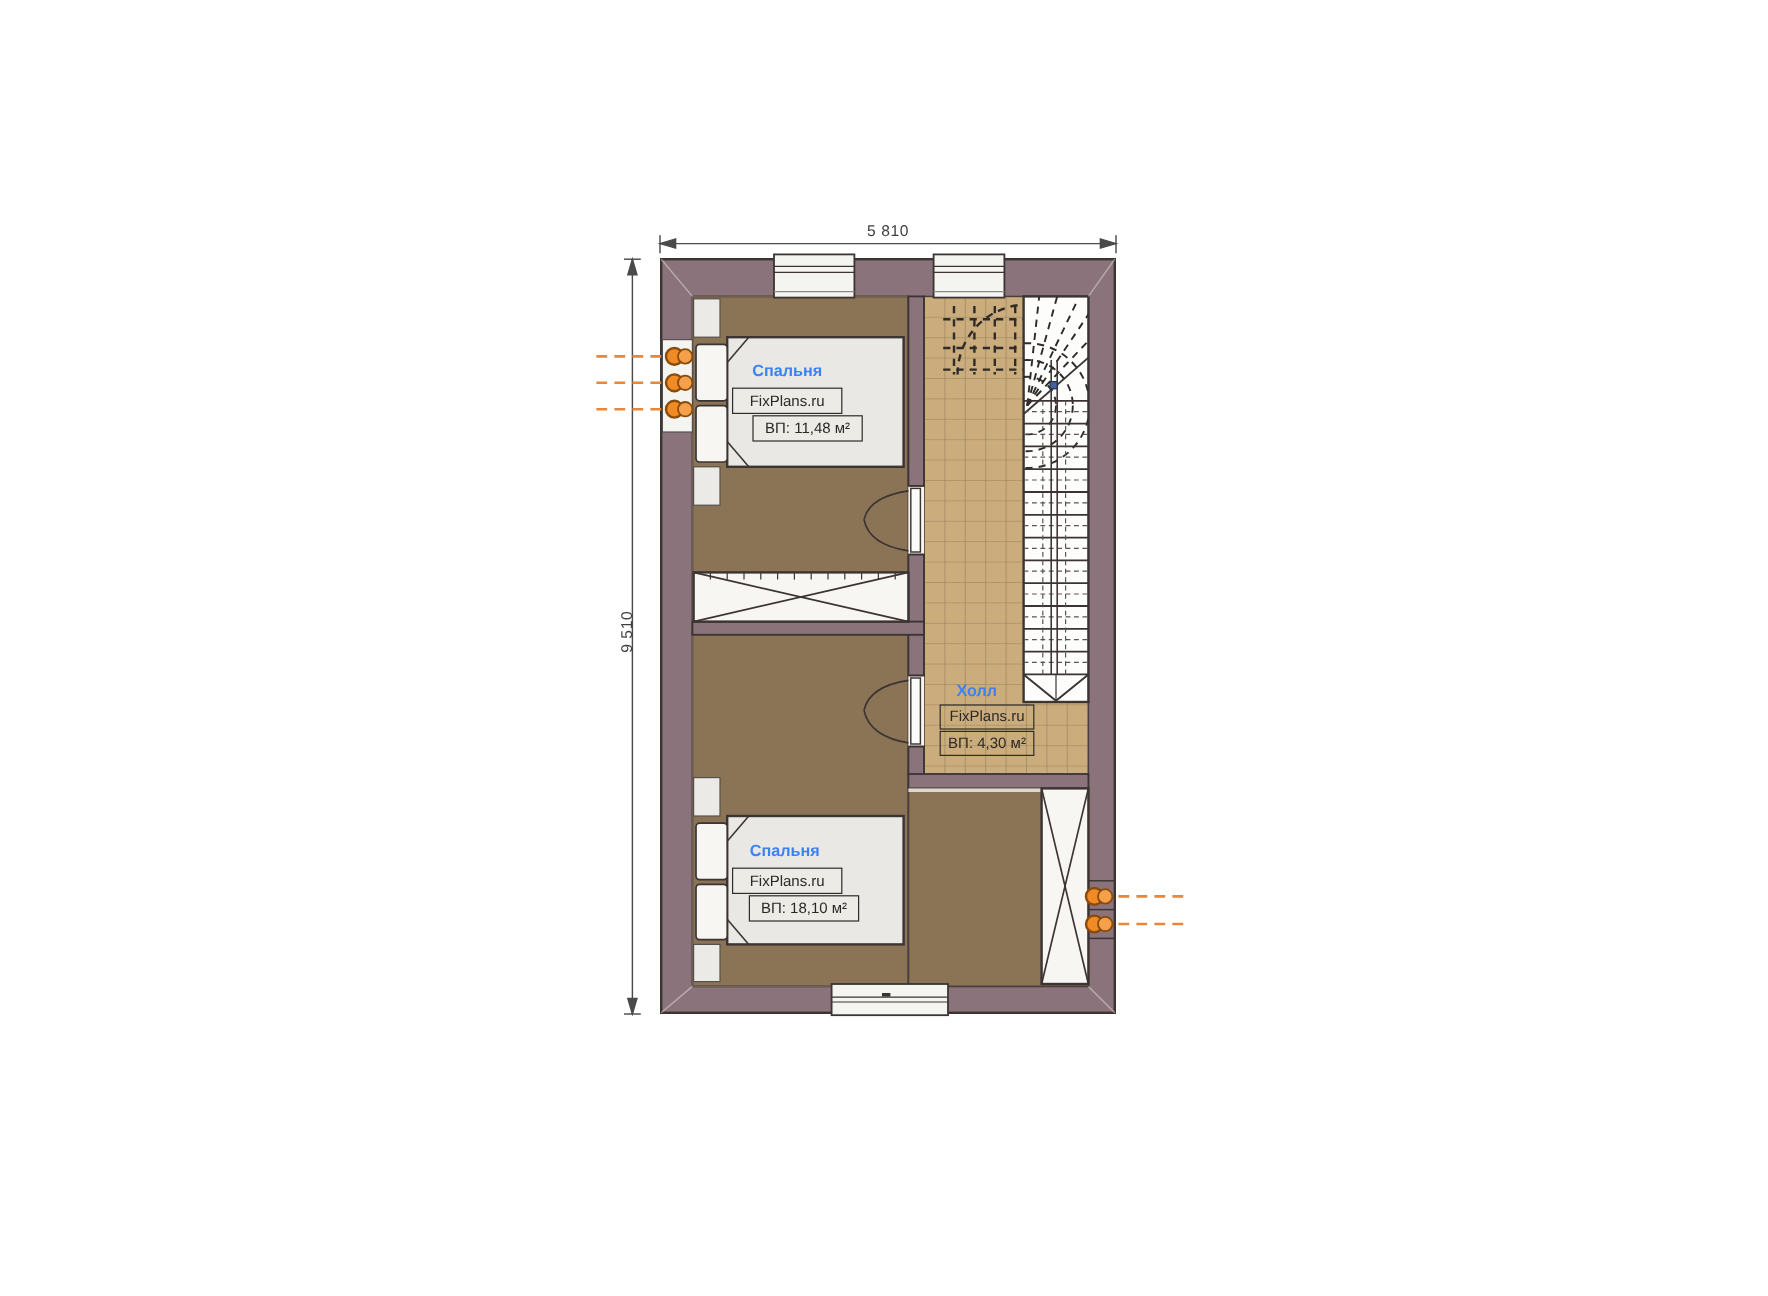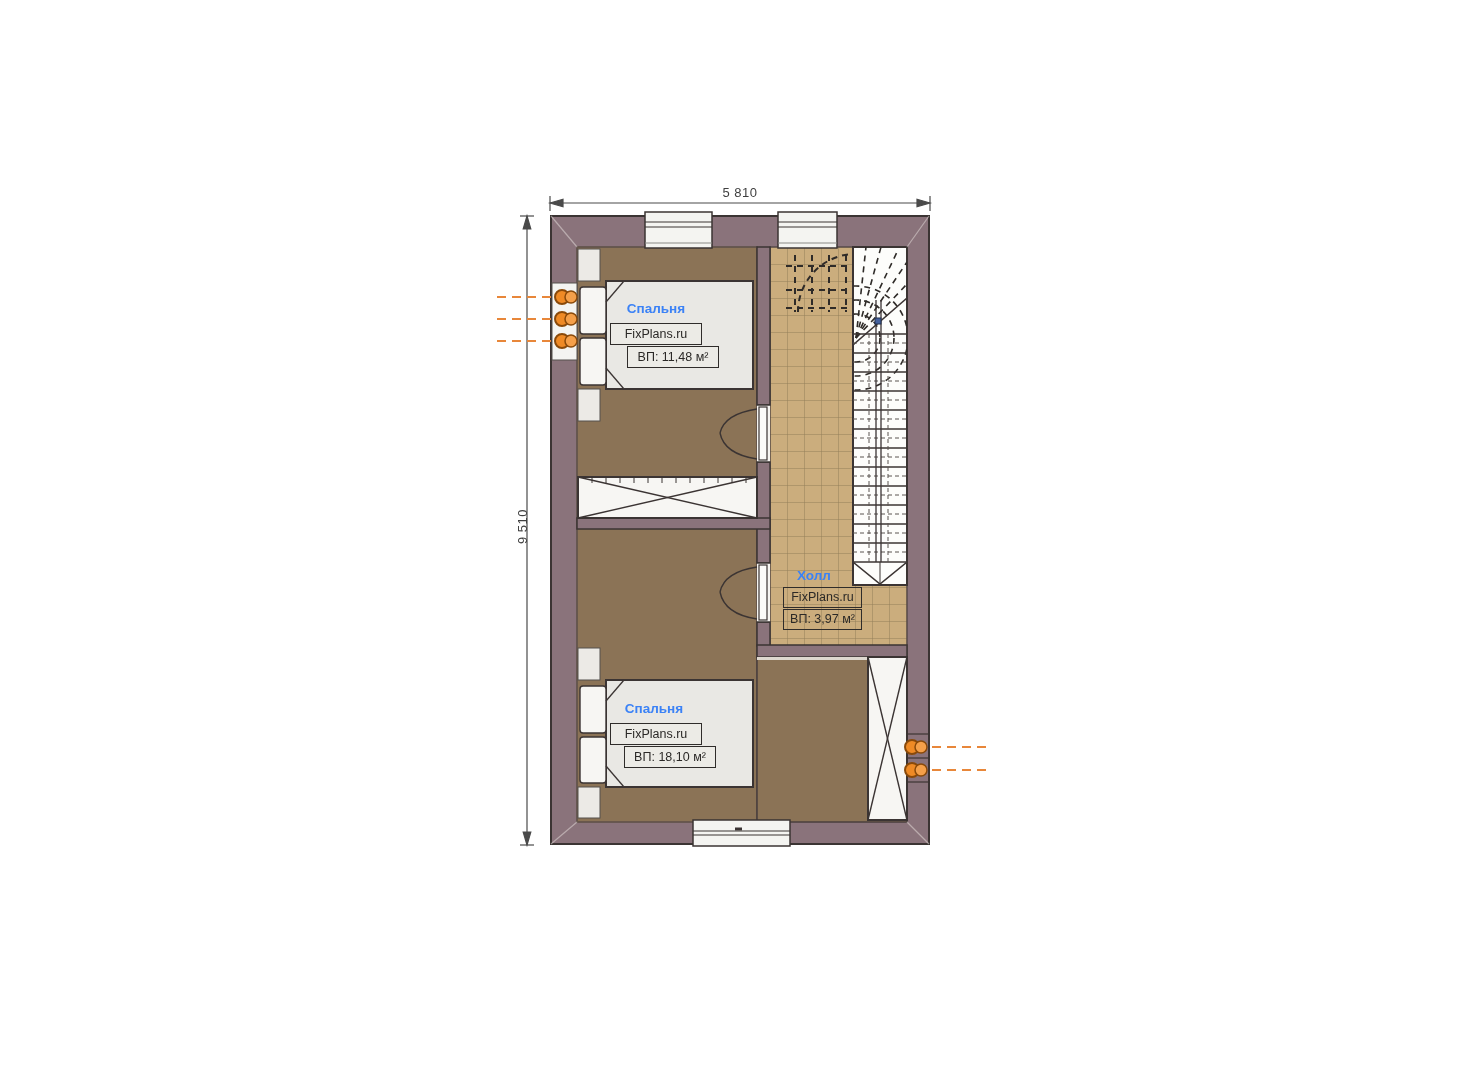--- a/index.html
+++ b/index.html
@@ -287,15 +287,15 @@
 <div class="abs room-title t-b1">Спальня</div>
 <div class="abs wm-box b1-wm">FixPlans.ru</div>
 <div class="abs wm-box b1-area">ВП: 11,48 м²</div>
 
 <div class="abs room-title t-b2">Спальня</div>
 <div class="abs wm-box b2-wm">FixPlans.ru</div>
 <div class="abs wm-box b2-area">ВП: 18,10 м²</div>
 
 <div class="abs room-title t-hall">Холл</div>
 <div class="abs wm-box transparent hall-wm">FixPlans.ru</div>
-<div class="abs wm-box transparent hall-area">ВП: 3,97 м²</div>
+<div class="abs wm-box transparent hall-area">ВП: 4,30 м²</div>
 
 </div>
 
 </body></html>

